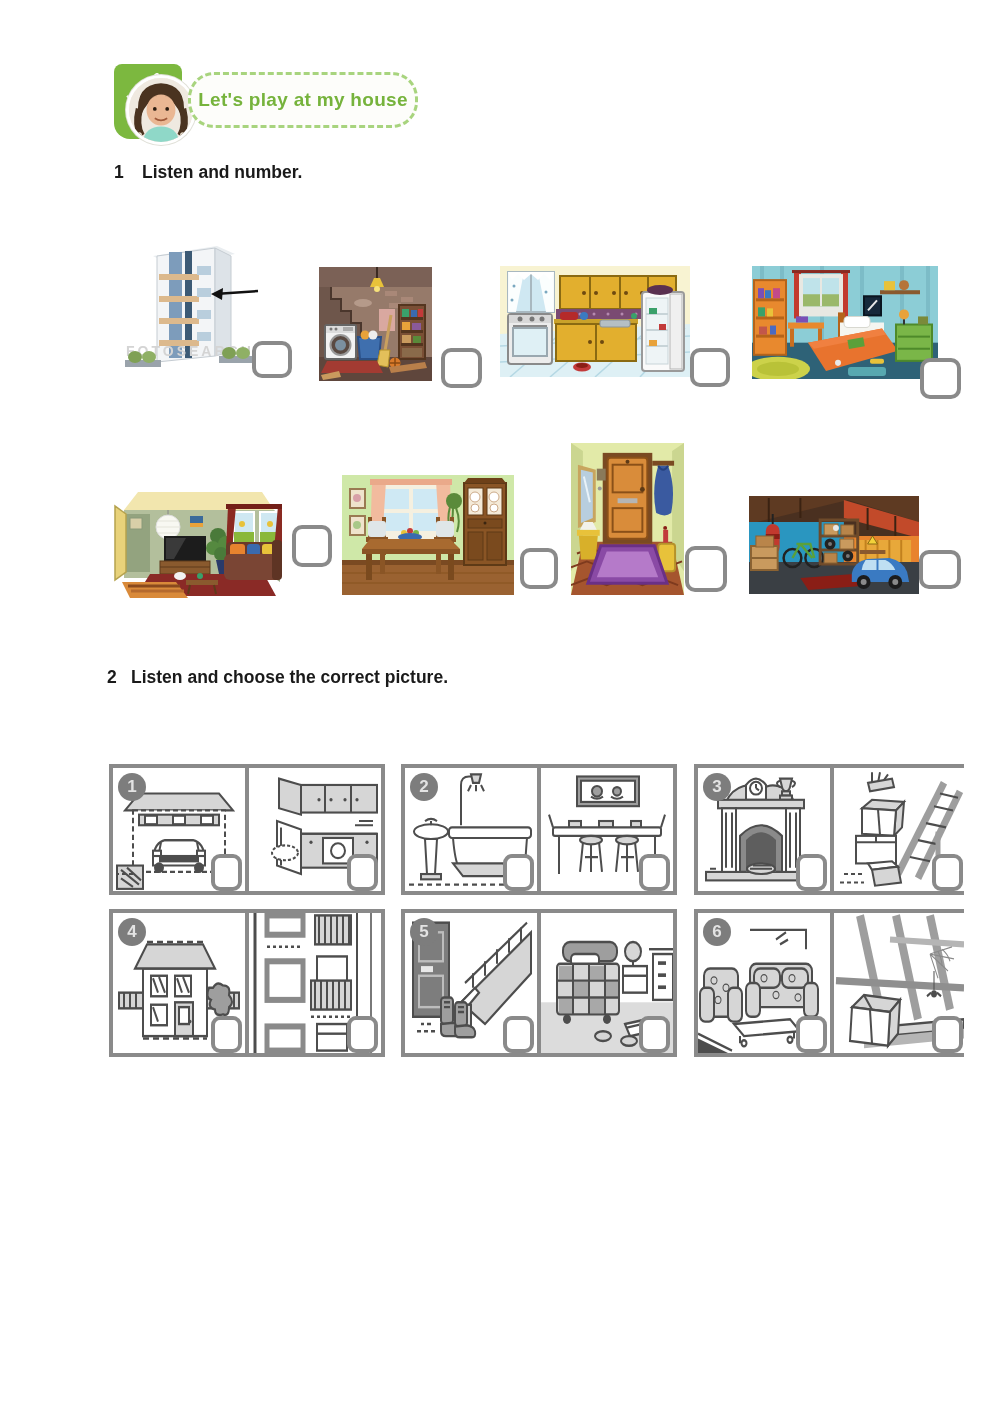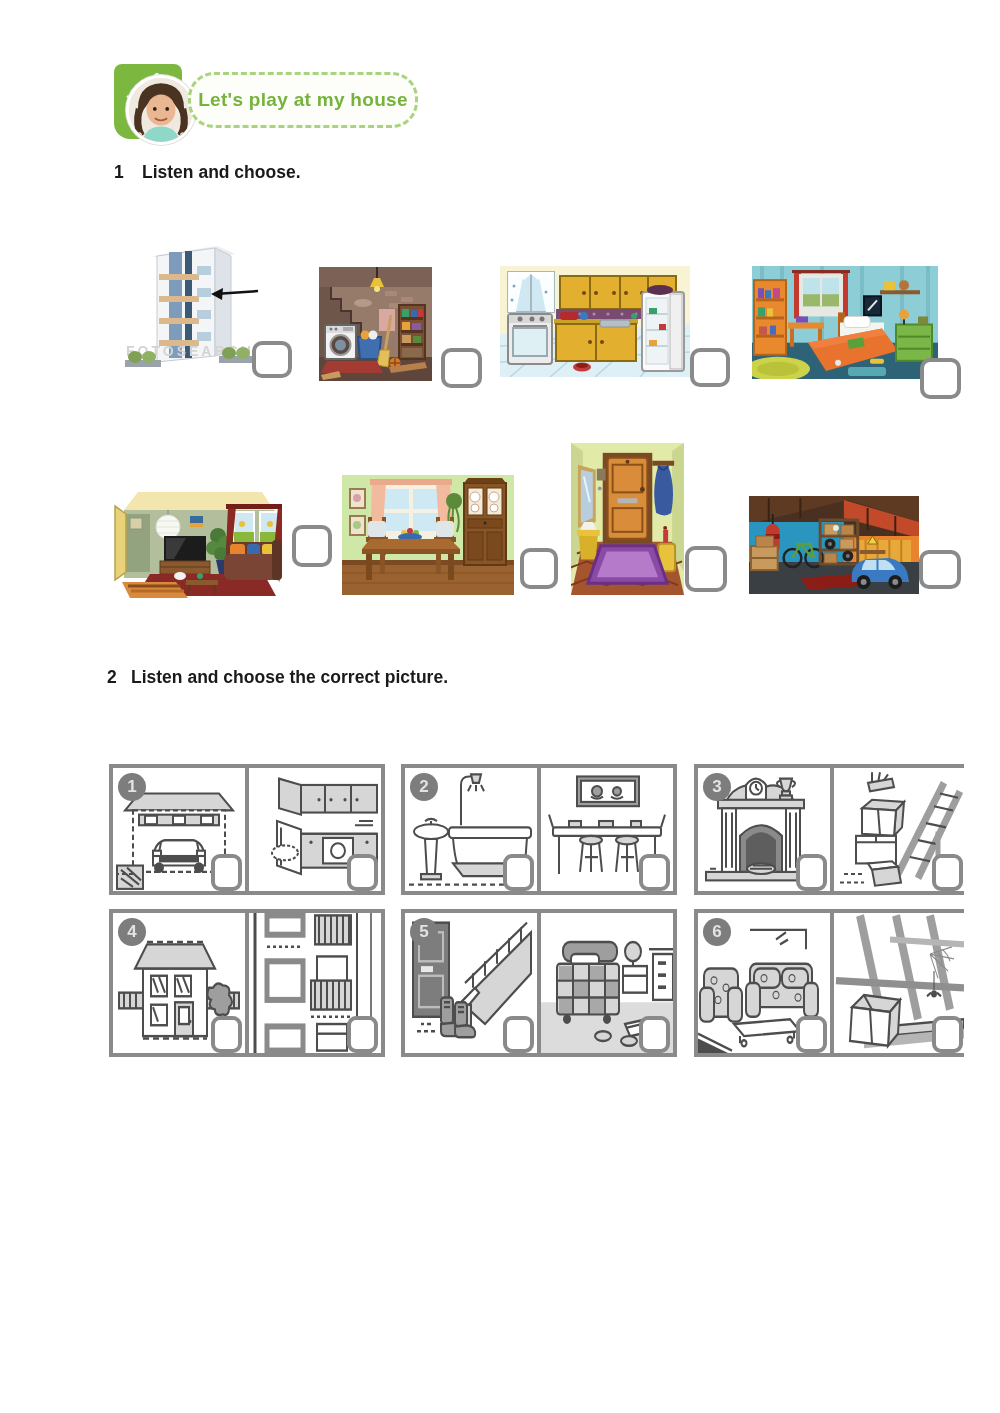--- a/index.html
+++ b/index.html
@@ -65,21 +65,21 @@
       <circle cx="10" cy="55" r="2.5" fill="#e8e0d0"></circle>
       <circle cx="52" cy="55" r="2.5" fill="#e8e0d0"></circle>
     </svg>
   </div>
   <div class="banner">
     <span class="banner-text">Let's play at my house</span>
   </div>
 
   <div class="ex-heading" style="left:78px;top:146px;">
     <span class="num">1</span>
-    <span>Listen and choose.</span>
+    <span>Listen and number.</span>
   </div>
 
   <div class="img" style="left:85px;top:220px;width:138px;height:138px;">
     <svg viewBox="0 0 138 138" preserveAspectRatio="none">
       <rect width="138" height="138" fill="#ffffff"></rect>
       <polygon points="32,20 96,10 114,18 50,29" fill="#e9edf0"></polygon>
       <polygon points="36,20 94,12 94,120 36,126" fill="#f3f5f7" stroke="#c5ccd2" stroke-width="1"></polygon>
       <polygon points="94,12 110,20 110,116 94,120" fill="#dde3e8" stroke="#c5ccd2" stroke-width="1"></polygon>
       <rect x="48" y="16" width="13" height="106" fill="#7d9cbb"></rect>
       <rect x="64" y="15" width="7" height="107" fill="#3c5a75"></rect>

